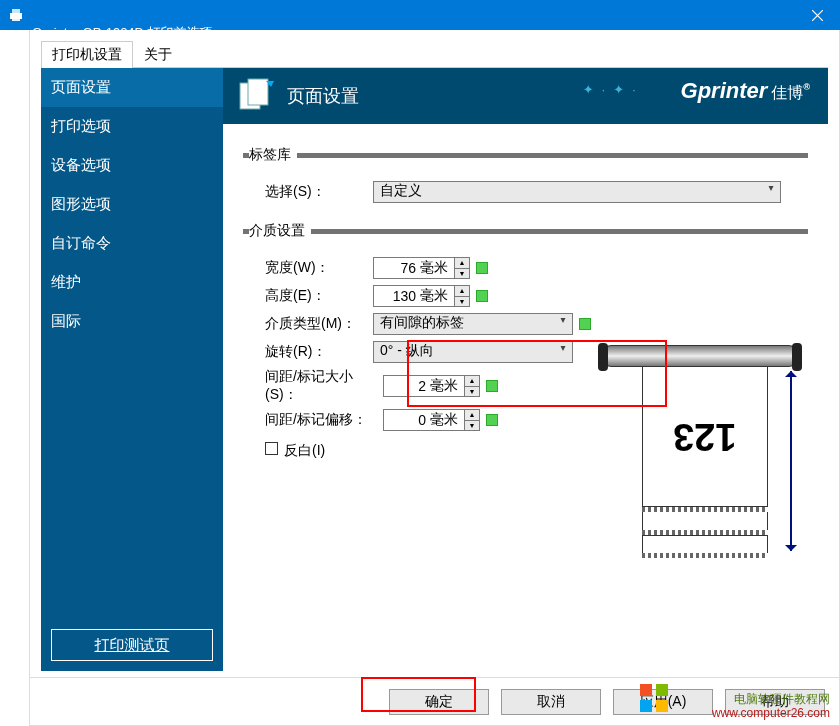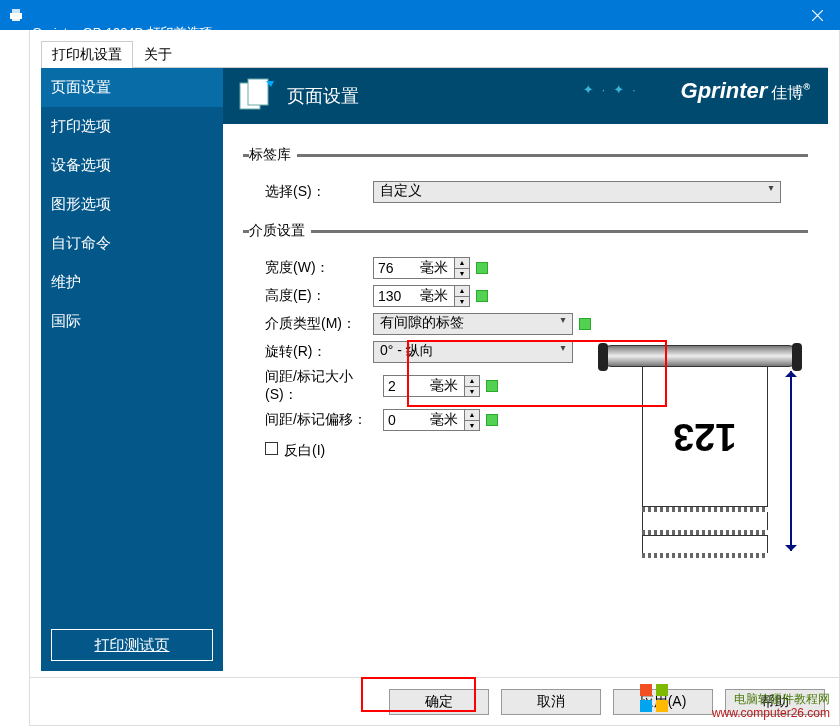--- a/index.html
+++ b/index.html
@@ -26,36 +26,36 @@
 .main { flex: 1; display: flex; flex-direction: column; }
 .header-row { height: 56px; background: #004a6f; color: #fff; display: flex; align-items: center; padding-left: 14px; position: relative; overflow: hidden; }
 .header-row .hdr-icon { width: 40px; height: 40px; display: inline-flex; align-items: center; justify-content: center; margin-right: 10px; }
 .header-row .hdr-title { font-size: 18px; }
 .brand { position: absolute; right: 18px; top: 10px; font-style: italic; font-family: Georgia, serif; font-weight: bold; font-size: 22px; }
 .brand sup { font-size: 9px; }
 .brand-cjk { font-style: normal; font-family: "Microsoft YaHei"; font-size: 16px; font-weight: normal; }
 .header-row .sparkle { position: absolute; right: 190px; top: 14px; color: #3ab3d6; font-size: 13px; letter-spacing: 2px; }
 
 .content { padding: 22px 20px; }
-fieldset { border: none; border-top: 3px solid #737373; padding: 12px 0 0 8px; margin-bottom: 14px; }
+fieldset { border: none; border-top: 5px solid #737373; padding: 12px 0 0 8px; margin-bottom: 14px; }
 legend { padding: 0 6px 0 0; margin-left: -2px; font-size: 14px; }
 
 .row { display: flex; align-items: center; margin: 4px 0; min-height: 24px; }
 .row .label { width: 122px; padding-left: 14px; font-size: 14px; }
 .row .control { display: flex; align-items: center; }
 .row .after-dot { width: 12px; height: 12px; background: #53d153; border: 1px solid #2aa92a; margin-left: 6px; }
 
 .combo { display: inline-flex; align-items: flex-start; border: 1px solid #7a7a7a; background: #e9e9e9; height: 22px; }
 .combo.long { width: 408px; }
 .combo.mid { width: 200px; }
 .combo .combo-text { flex: 1; padding: 0 6px; font-size: 14px; }
 .combo .arrow { width: 18px; text-align: center; font-size: 10px; color: #444; }
 
 .spin { display: inline-flex; border: 1px solid #7a7a7a; height: 22px; background: #fff; }
-.spin .spin-val { width: 46px; padding: 0 4px; text-align: left; font-size: 14px; border: none; outline: none; }
+.spin .spin-val { width: 46px; padding: 0 4px; text-align: right; font-size: 14px; border: none; outline: none; }
 .spin .spin-unit { width: 34px; font-size: 14px; padding-right: 2px; display: flex; align-items: center; }
 .spin .spin-btns { width: 15px; display: flex; flex-direction: column; border-left: 1px solid #7a7a7a; }
 .spin .spin-btn { flex: 1; display: flex; align-items: center; justify-content: center; font-size: 7px; background: #eaeaea; }
 .spin .spin-btn:first-child { border-bottom: 1px solid #7a7a7a; }
 
 .redbox { position: absolute; border: 2px solid #ff0000; pointer-events: none; }
 .media-redbox { left: 407px; top: 340px; width: 260px; height: 67px; }
 .ok-redbox { left: 361px; top: 677px; width: 115px; height: 35px; }
 
 .preview { position: absolute; left: 600px; top: 345px; width: 210px; height: 210px; }

